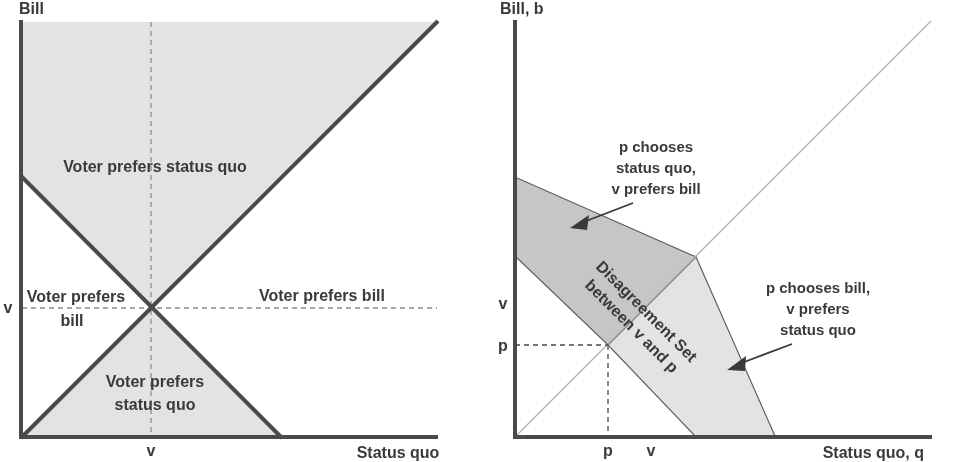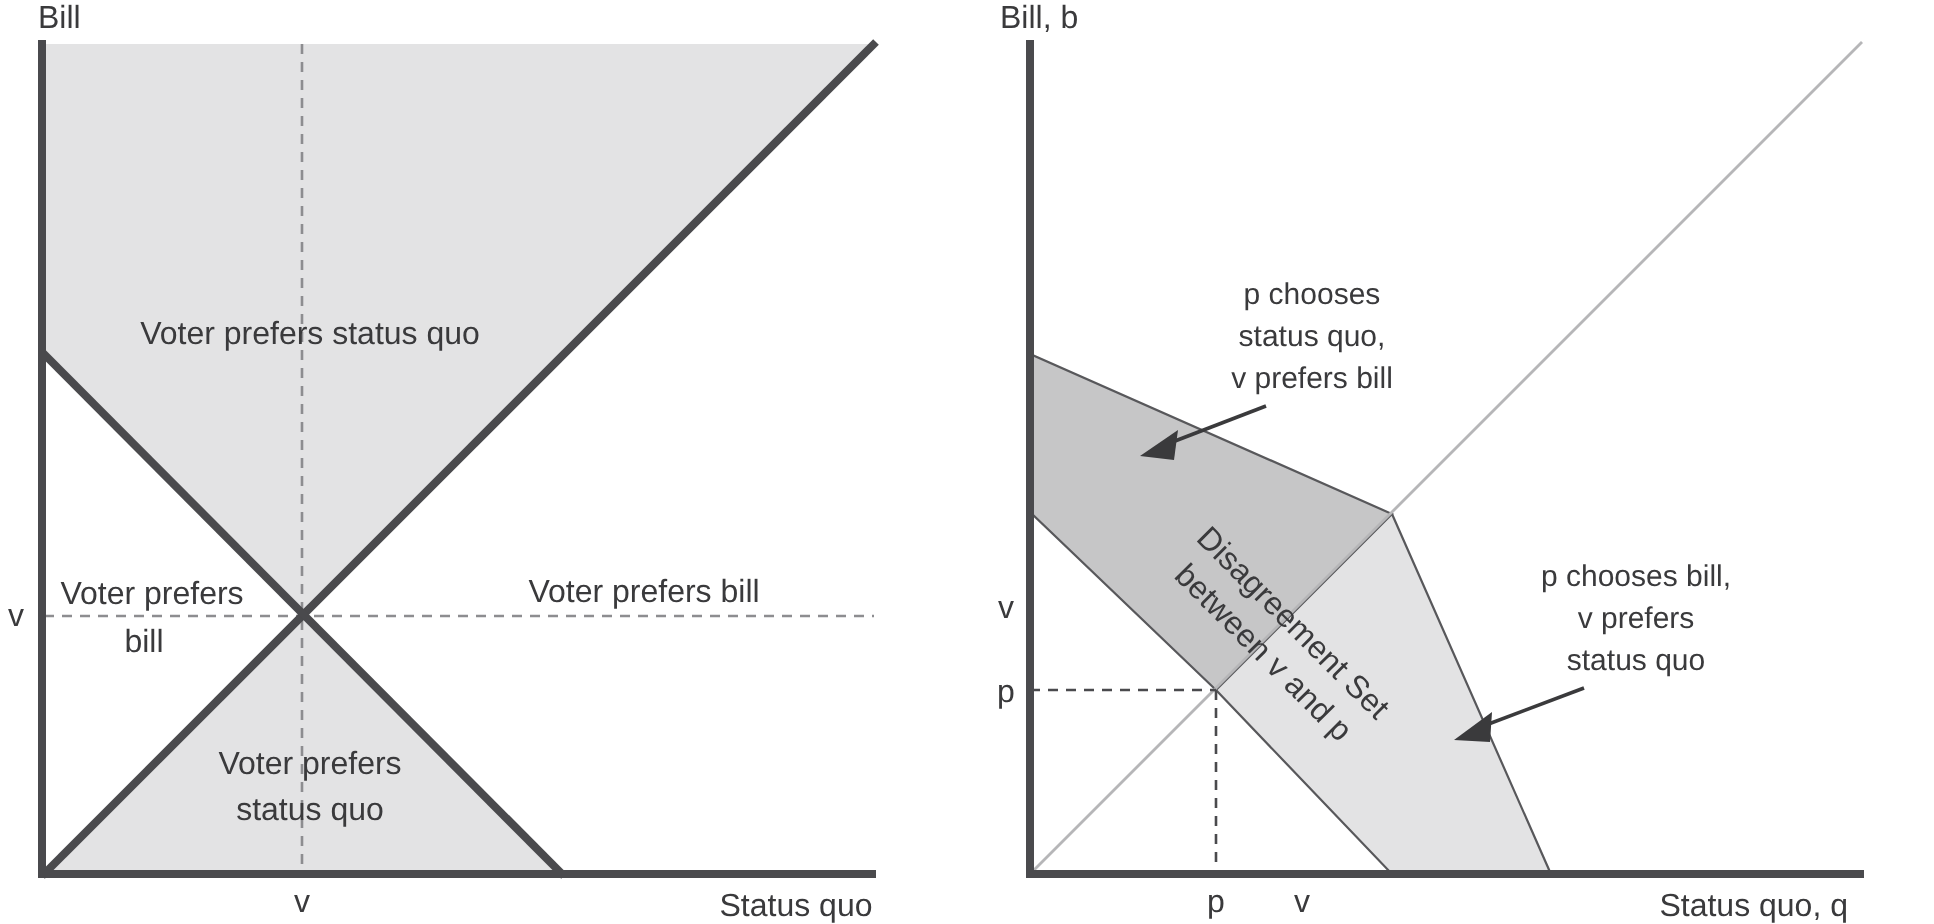--- a/index.html
+++ b/index.html
@@ -11,20 +11,21 @@
   body {
     font-family: "Liberation Sans", sans-serif;
     width: 967px;
     height: 462px;
     overflow: hidden;
   }
   #figure-root {
     position: relative;
     width: 967px;
     height: 384px;
+    font-weight: bold;
   }
   svg.panel {
     position: absolute;
     top: 0;
     display: block;
   }
   #panel-left  { left: 0; }
   #panel-right { left: 0; }
   text {
     font-family: "Liberation Sans", sans-serif;

